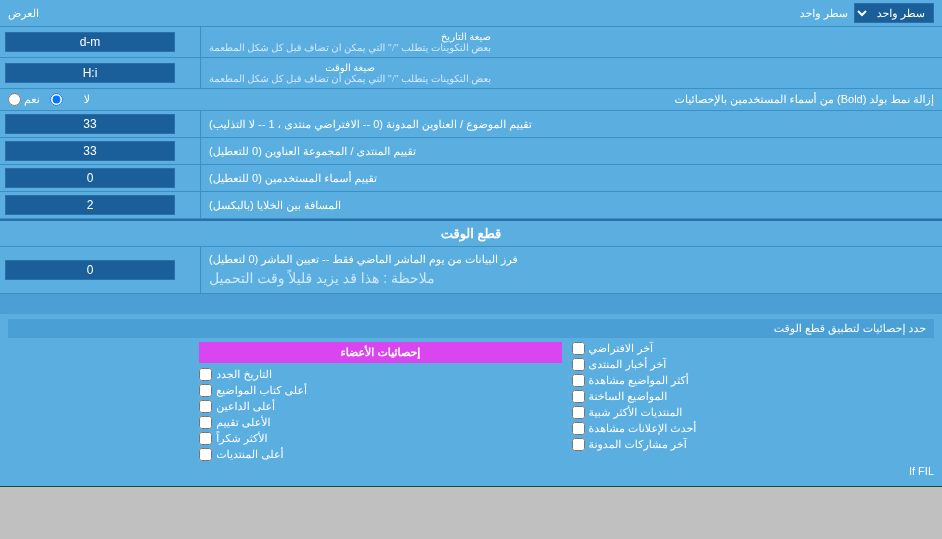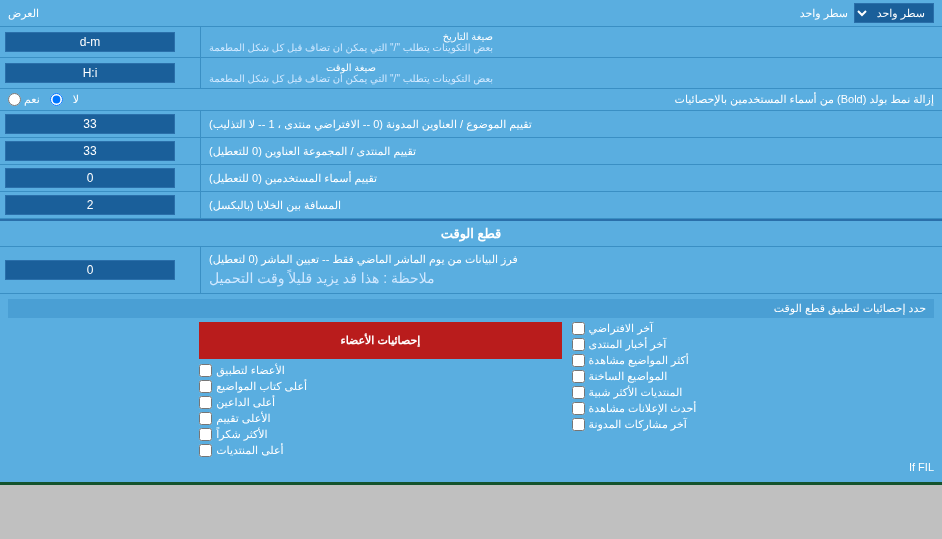--- a/index.html
+++ b/index.html
@@ -29,20 +29,21 @@
       text-align: right;
       display: flex;
       align-items: center;
       justify-content: flex-end;
       font-size: 11px;
       border-left: 1px solid #3a8fc4;
     }
 
     .label-cell.small {
       font-size: 10px;
+      font-family: Liberation Serif, serif;
     }
 
     .input-cell {
       width: 200px;
       background: #5aaee0;
       display: flex;
       align-items: center;
       justify-content: flex-end;
       padding: 3px 5px;
     }
@@ -138,21 +139,22 @@
     }
 
     .note-text {
       font-size: 14px;
       color: #d0e8ff;
     }
 
     .checkboxes-section {
       background: #5aaee0;
       padding: 5px 8px;
-      border-bottom: 3px solid #14532d;
+      border-bottom: 1px solid #14532d;
+      margin-top: 20px;
     }
 
     .checkboxes-header {
       background: #4a9fd4;
       color: #fff;
       font-size: 11px;
       padding: 3px 8px;
       margin-bottom: 4px;
       text-align: right;
     }
@@ -167,22 +169,22 @@
       display: flex;
       flex-direction: column;
       gap: 3px;
     }
 
     .checkbox-col-header {
       color: #fff;
       font-size: 11px;
       font-weight: bold;
       text-align: center;
-      background: #b91c1c;
-      padding: 12px 4px;
+      background: #d946ef;
+      padding: 4px 4px;
       margin-bottom: 2px;
     }
 
     .checkbox-item {
       display: flex;
       align-items: center;
       justify-content: flex-end;
       gap: 4px;
       color: #fff;
       font-size: 11px;
@@ -225,21 +227,21 @@
       </div>
     </div>
     <div class="input-cell">
       <input class="input-field" type="text" value="H:i" style="">
     </div>
   </div>
 
   <div class="radio-row">
     <div class="radio-label">إزالة نمط بولد (Bold) من أسماء المستخدمين بالإحصائيات</div>
     <div class="radio-options">
-      <label style="display:flex;align-items:center;gap:10px;cursor:pointer;justify-content:center;">
+      <label style="display:flex;align-items:center;gap:21px;cursor:pointer;justify-content:center;">
         <span>لا</span>
         <input type="radio" name="bold" value="no" checked="" style="">
       </label>
       <label style="display:flex;gap:3px;cursor:pointer;">
         <span>نعم</span>
         <input type="radio" name="bold" value="yes" style="">
       </label>
     </div>
   </div>
 
@@ -314,21 +316,21 @@
         </div>
         <div class="checkbox-item">
           <span>آخر مشاركات المدونة</span>
           <input type="checkbox" style="">
         </div>
       </div>
 
       <div class="checkbox-col">
         <div class="checkbox-col-header">إحصائيات الأعضاء</div>
         <div class="checkbox-item">
-          <span>الأعضاء لتطبيق</span>
+          <span>التاريخ الجدد</span>
           <input type="checkbox" style="">
         </div>
         <div class="checkbox-item">
           <span>أعلى كتاب المواضيع</span>
           <input type="checkbox" style="">
         </div>
         <div class="checkbox-item">
           <span>أعلى الداعين</span>
           <input type="checkbox" style="">
         </div>

